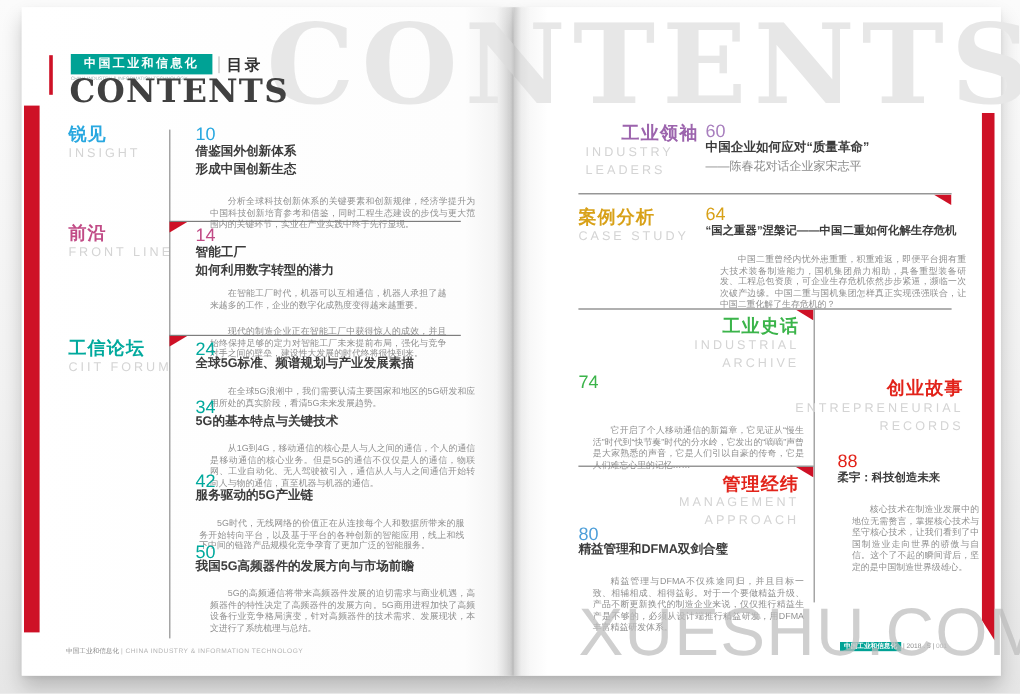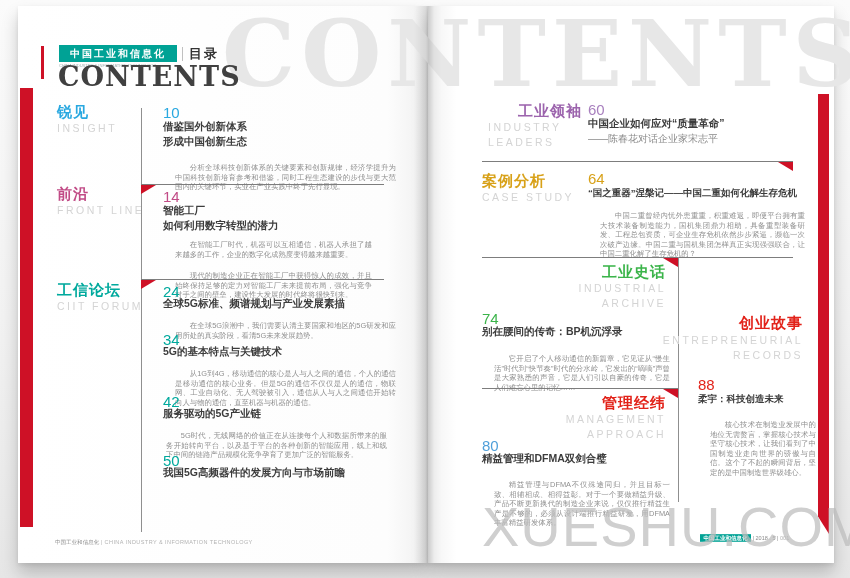--- a/index.html
+++ b/index.html
@@ -101,20 +101,21 @@
   <div class="abs num" style="left:163px;top:331px;color:#00a99d;">34</div>
   <div class="abs item-title" style="left:163px;top:344px;">5G的基本特点与关键技术</div>
   <p class="abs item-sum" style="left:163px;top:357px;width:221px;">从1G到4G，移动通信的核心是人与人之间的通信，个人的通信是移动通信的核心业务。但是5G的通信不仅仅是人的通信，物联网、工业自动化、无人驾驶被引入，通信从人与人之间通信开始转向人与物的通信，直至机器与机器的通信。</p>
 
   <div class="abs num" style="left:163px;top:393px;color:#00a99d;">42</div>
   <div class="abs item-title" style="left:163px;top:406px;">服务驱动的5G产业链</div>
   <p class="abs item-sum" style="left:154px;top:419px;width:221px;">5G时代，无线网络的价值正在从连接每个人和数据所带来的服务开始转向平台，以及基于平台的各种创新的智能应用，线上和线下中间的链路产品规模化竞争孕育了更加广泛的智能服务。</p>
 
   <div class="abs num" style="left:163px;top:452px;color:#00a99d;">50</div>
   <div class="abs item-title" style="left:163px;top:465px;">我国5G高频器件的发展方向与市场前瞻</div>
+  <p class="abs item-sum" style="left:163px;top:478px;width:221px;">5G的高频通信将带来高频器件发展的迫切需求与商业机遇，高频器件的特性决定了高频器件的发展方向。5G商用进程加快了高频设备行业竞争格局演变，针对高频器件的技术需求、发展现状，本文进行了系统梳理与总结。</p>
 
   <div class="abs footer" style="left:55px;top:539px;">
     <span style="color:#8a8a8a;">中国工业和信息化</span>
     <span style="color:#b3b3b3;letter-spacing:.5px;">| CHINA INDUSTRY &amp; INFORMATION TECHNOLOGY</span>
   </div>
 
   <div class="abs sec-cn" style="left:488px;top:102px;color:#9c64ad;margin-left:30px;">工业领袖</div>
   <div class="abs sec-en" style="left:488px;top:121px;">INDUSTRY</div>
   <div class="abs sec-en" style="left:488px;top:136px;">LEADERS</div>
 
@@ -134,21 +135,20 @@
 
   <div class="hr" style="left:482px;top:257px;width:311px;"></div>
   <div class="tri tri-r" style="left:663px;top:258px;"></div>
   <div class="vr" style="left:678px;top:257px;height:245px;"></div>
 
   <div class="abs sec-cn ralign" style="left:482px;top:263px;width:184px;color:#3bb44a;">工业史话</div>
   <div class="abs sec-en ralign" style="left:482px;top:282px;width:184px;">INDUSTRIAL</div>
   <div class="abs sec-en ralign" style="left:482px;top:297px;width:184px;">ARCHIVE</div>
 
   <div class="abs num" style="left:482px;top:310px;color:#3bb44a;">74</div>
-  <div class="abs item-title" style="left:482px;top:324px;">别在腰间的传奇：BP机沉浮录</div>
   <p class="abs item-sum" style="left:482px;top:342px;width:176px;">它开启了个人移动通信的新篇章，它见证从“慢生活”时代到“快节奏”时代的分水岭，它发出的“嘀嘀”声曾是大家熟悉的声音，它是人们引以自豪的传奇，它是人们难忘心里的记忆……</p>
 
   <div class="hr" style="left:482px;top:388px;width:196px;"></div>
   <div class="tri tri-r" style="left:663px;top:389px;"></div>
 
   <div class="abs sec-cn ralign" style="left:482px;top:394px;width:184px;color:#e2231a;">管理经纬</div>
   <div class="abs sec-en ralign" style="left:482px;top:413px;width:184px;">MANAGEMENT</div>
   <div class="abs sec-en ralign" style="left:482px;top:428px;width:184px;">APPROACH</div>
 
   <div class="abs num" style="left:482px;top:437px;color:#4f9fd9;">80</div>

